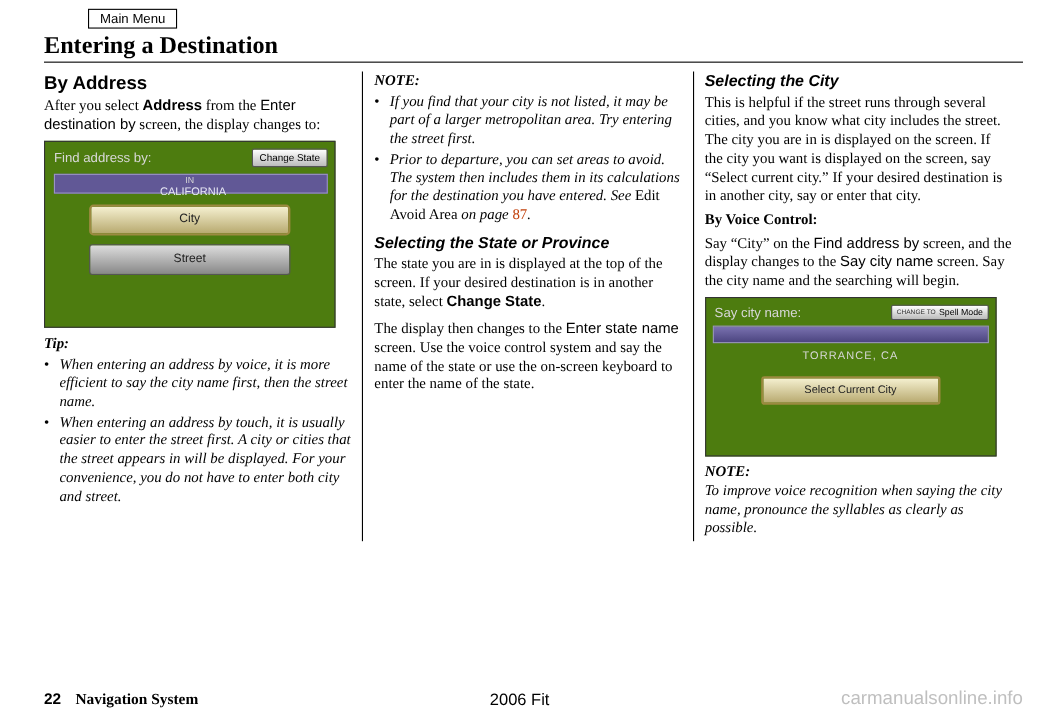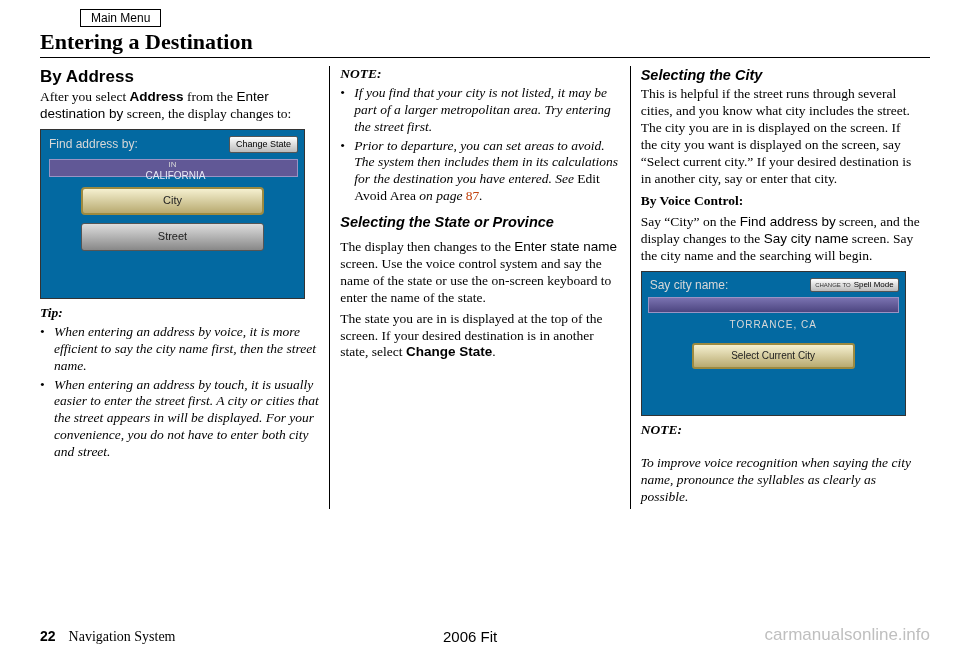--- a/index.html
+++ b/index.html
@@ -63,28 +63,28 @@
   .bold-sans { font-family: Arial, Helvetica, sans-serif; font-weight: bold; }
   .tip-label, .note-label {
     font-family: "Times New Roman", Times, serif;
     font-weight: bold;
     font-style: italic;
     margin-top: 6px;
   }
   ul.bullets { list-style: none; padding-left: 0; margin-top: 2px; }
   ul.bullets li { display: flex; font-style: italic; margin-bottom: 2px; }
   ul.bullets li .dot { flex: 0 0 14px; font-style: normal; }
-  .note-text { font-style: italic; margin-top: 16px; }
+  .note-text { font-style: italic; }
   .page-link { color: #c2410c; }
   .upright { font-style: normal; }
 
   
   .screenshot {
     width: 265px;
-    background: #0369a1;
+    background: #4d7c0f;
     border: 1px solid #333;
     margin: 6px 0 6px 0;
     font-family: Arial, Helvetica, sans-serif;
   }
   .s1 { height: 170px; }
   .s1-top {
     display: flex; justify-content: space-between; align-items: center;
     padding: 6px 6px 2px 8px;
   }
   .s1-title { color: #d8d8d8; font-size: 12px; }
@@ -209,25 +209,25 @@
           </li>
         <li>
             <span class="dot">•</span>
           <span>
             <span>Prior to departure, you can set areas to avoid. The system then includes them in its calculations for the destination you have entered. See </span><span class="upright">Edit Avoid Area</span><span> on page </span><span class="upright page-link">87</span><span>.</span>
           </span>
         </li>
       </ul>
 
       <h3 class="subsection">Selecting the State or Province</h3>
+      <p>
+        <span>The state you are in is displayed at the top of the screen. If your desired destination is in another state, select </span><span class="bold-sans">Change State</span><span>.</span>
+      </p>
       <p style="margin-top:8px">
         <span>The display then changes to the </span><span class="ui-label">Enter state name</span><span> screen. Use the voice control system and say the name of the state or use the on-screen keyboard to enter the name of the state.</span>
-      </p>
-      <p>
-        <span>The state you are in is displayed at the top of the screen. If your desired destination is in another state, select </span><span class="bold-sans">Change State</span><span>.</span>
       </p>
     </div>
 
     <div class="col">
       <h3 class="subsection" style="margin-top:0">Selecting the City</h3>
       <p>This is helpful if the street runs through several cities, and you know what city includes the street. The city you are in is displayed on the screen. If the city you want is displayed on the screen, say “Select current city.” If your desired destination is in another city, say or enter that city.</p>
 
       <p style="margin-top:6px"><strong>By Voice Control:</strong></p>
       <p>
         <span>Say “City” on the </span><span class="ui-label">Find address by</span><span> screen, and the display changes to the </span><span class="ui-label">Say city name</span><span> screen. Say the city name and the searching will begin.</span>
@@ -251,17 +251,17 @@
       <div class="note-label">NOTE:</div>
       <p class="note-text">To improve voice recognition when saying the city name, pronounce the syllables as clearly as possible.</p>
     </div>
   </div>
 </div>
 
 <div class="footer">
   <div>
     <span class="pn">22</span>
     <span>&nbsp;&nbsp;</span>
-    <span class="pn sys" style="font-weight:normal">Navigation System</span>
+    <span class="pn sys" style="font-weight:bold">Navigation System</span>
   </div>
   <div class="model">2006 Fit</div>
   <div class="water">carmanualsonline.info</div>
 </div>
 
 </body></html>

